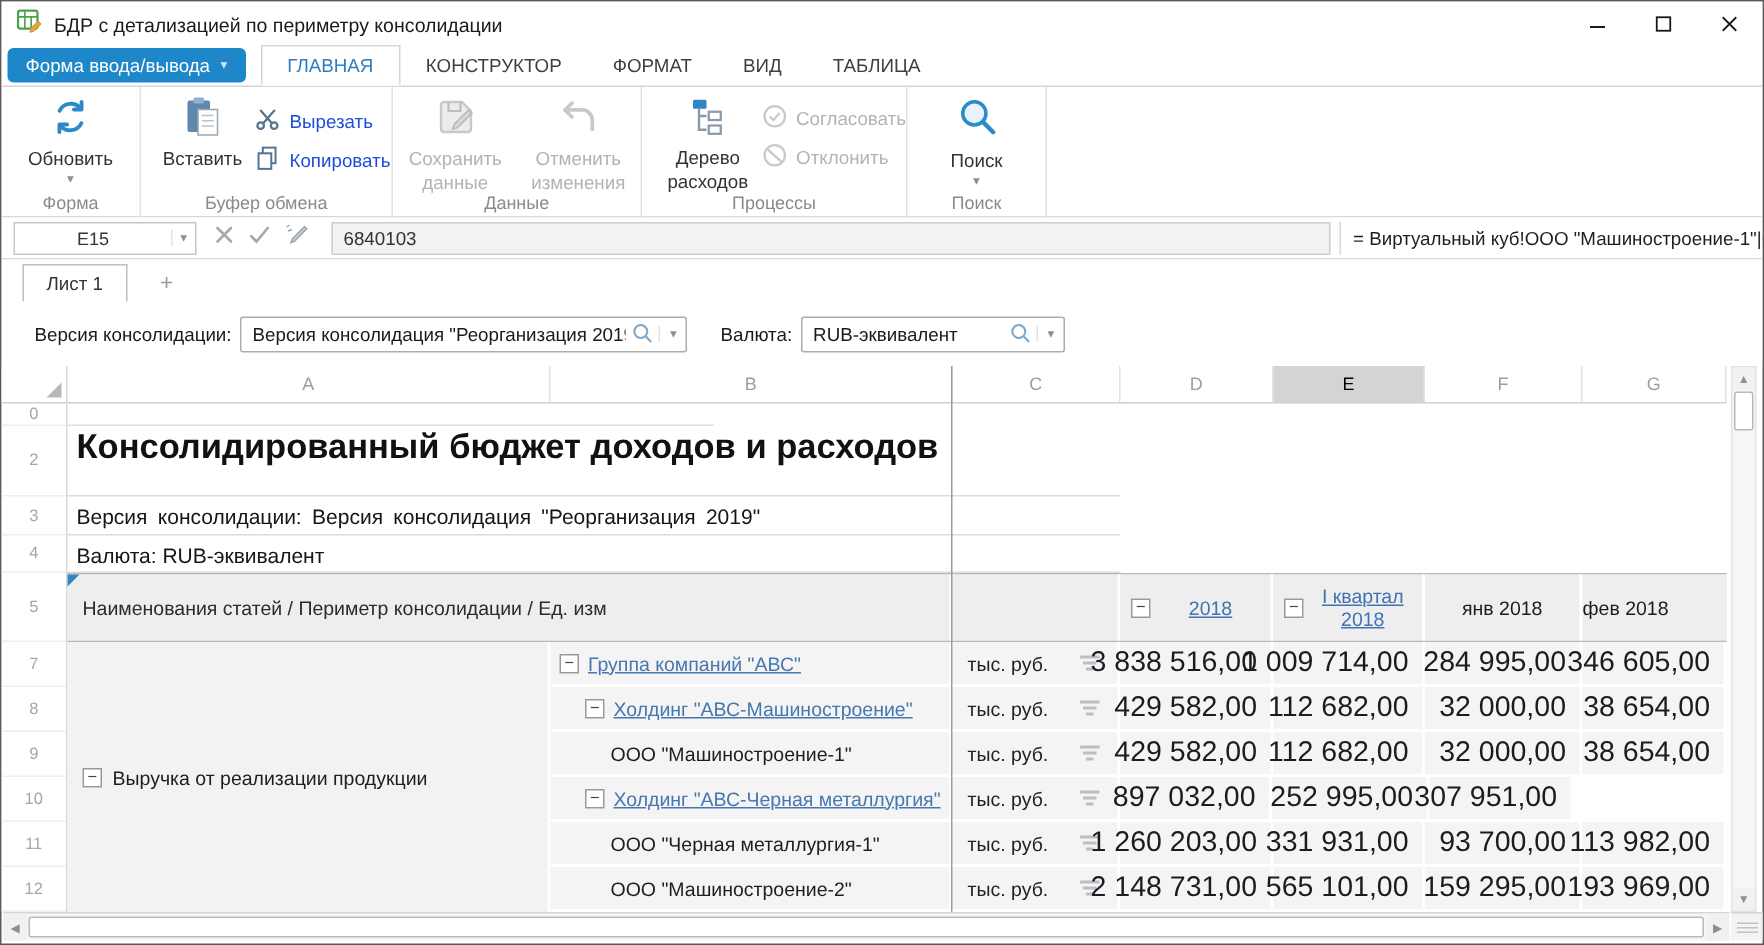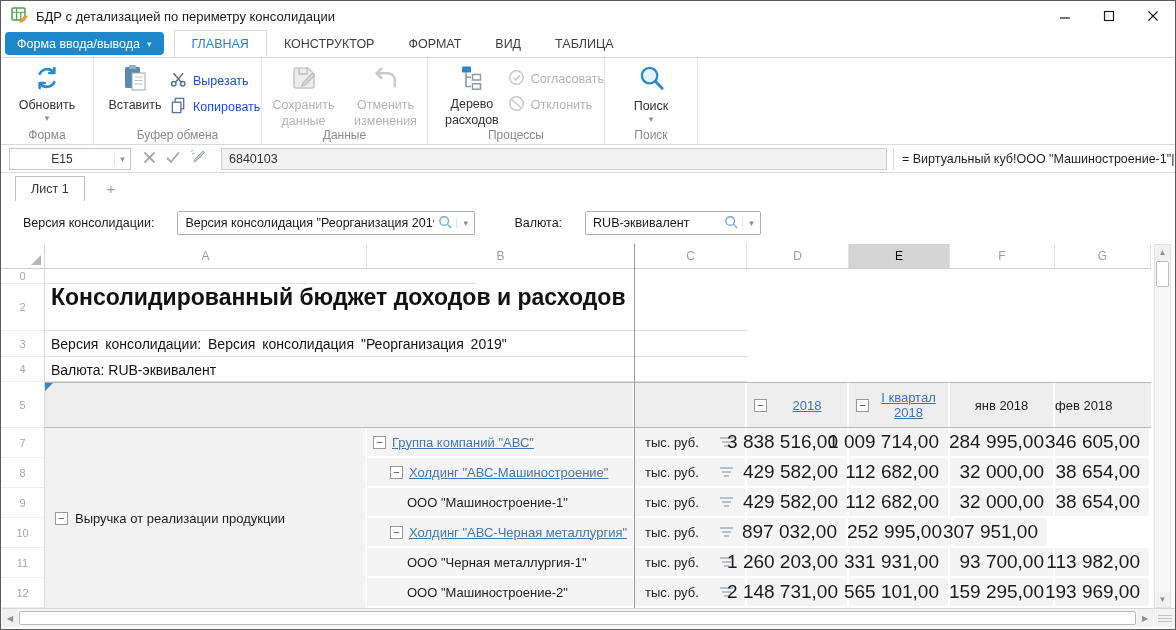--- a/index.html
+++ b/index.html
@@ -36,21 +36,21 @@
   .namebox .nb-val{flex:1;text-align:center;font-size:12px;color:#333;}
   .namebox .dd{width:16px;font-size:9px;color:#8f8f8f;text-align:center;border-left:1px solid #e3e3e3;}
   .fbar-icons{display:flex;align-items:center;gap:10px;margin-left:12px;width:72px;}
   .valuebox{margin-left:6px;width:666px;height:22px;border:1px solid #cdcdcd;background:#f2f2f2;display:flex;align-items:center;padding-left:7px;font-size:12.5px;color:#333;}
   .refbox{flex:1;height:22px;border-left:1px solid #d9d9d9;margin-left:6px;display:flex;align-items:center;padding-left:8px;font-size:12.5px;color:#1f1f1f;white-space:nowrap;overflow:hidden;}
   
   .sheettabs{position:absolute;left:0;top:172px;width:100%;height:28px;display:flex;align-items:flex-end;background:#fff;}
   .sheet-tab{margin-left:14px;height:25px;padding:0 15px;border:1px solid #bfbfbf;border-bottom:none;background:#fff;display:flex;align-items:center;font-size:12.5px;color:#333;}
   .add-tab{margin-left:14px;height:25px;display:flex;align-items:center;font-size:15px;color:#9b9b9b;padding:0 8px;}
   
-  .filterrow{position:absolute;left:0;top:200px;width:100%;height:43px;display:flex;align-items:center;background:#fff;padding-left:22px;gap:17px;}
+  .filterrow{position:absolute;left:0;top:200px;width:100%;height:43px;display:flex;align-items:center;background:#fff;padding-left:22px;}
   .flabel{font-size:12.5px;color:#1a1a1a;}
   .combo{height:24px;border:1px solid #adadad;border-radius:2px;background:#fff;display:flex;align-items:center;margin-left:6px;}
   .combo .cval{flex:1;padding-left:7px;font-size:12.5px;color:#1a1a1a;white-space:nowrap;overflow:hidden;}
   .combo .dd{width:18px;text-align:center;font-size:9px;color:#8f8f8f;border-left:1px solid #e3e3e3;}
   .combo .mag{width:22px;display:flex;justify-content:center;}
   
   .grid-area{position:absolute;left:0;top:243px;width:1153px;height:364px;background:#fff;}
   .corner{position:absolute;left:0;top:0;width:44px;height:25px;border-right:1px solid #d9d9d9;border-bottom:1px solid #cfcfcf;background:#fff;}
   .corner .tri{position:absolute;right:3px;bottom:3px;width:0;height:0;border-bottom:10px solid #b8b8b8;border-left:10px solid transparent;}
   .colhdrs{position:absolute;left:44px;top:0;height:25px;display:flex;border-bottom:1px solid #cfcfcf;}
@@ -399,20 +399,21 @@
       <span class="ul"></span>
     </div>
     <div class="band b-info b-r4">
       <span class="t">Валюта: RUB-эквивалент</span>
       <span class="ul"></span>
     </div>
 
     <div class="band b-hdr">
       <div class="hcell hc-names">
         <span class="notch"></span>
+        <span>Наименования статей / Периметр консолидации / Ед. изм</span>
       </div>
       <div class="hcell hc-c"></div>
       <div class="hcell hc-d">
         <span class="boxminus">−</span>
         <span class="hcol-lbl"><span class="hlink">2018</span></span>
       </div>
       <div class="hcell hc-e">
         <span class="boxminus">−</span>
         <span class="hcol-lbl" style="padding:0 4px;"><span class="hlink">I квартал 2018</span></span>
       </div>

